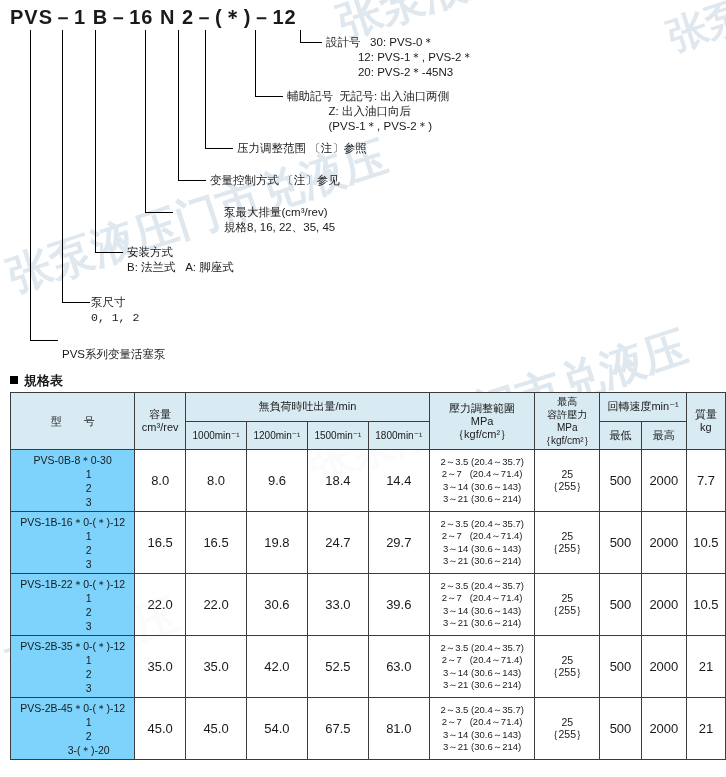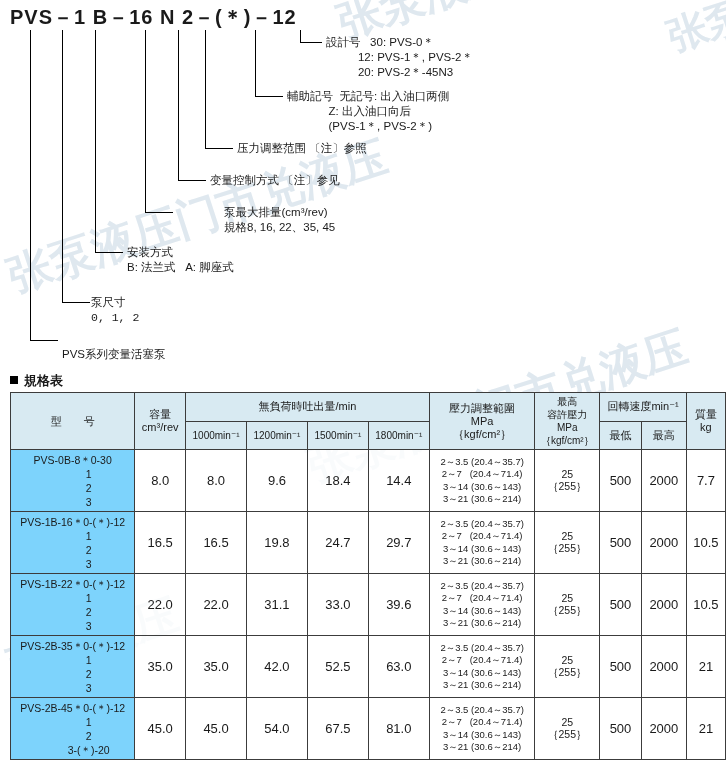--- a/index.html
+++ b/index.html
@@ -206,21 +206,21 @@
       <td class="num">2000</td>
       <td class="num">10.5</td>
     </tr>
     <tr style="height:62px;padding-left:24px;">
       <td class="model">PVS-1B-22＊0-(＊)-12
            1
            2
            3</td>
       <td class="num">22.0</td>
       <td class="num">22.0</td>
-      <td class="num">31.1</td>
+      <td class="num">30.6</td>
       <td class="num">33.0</td>
       <td class="num">39.6</td>
       <td class="press">2～3.5 (20.4～35.7)
 2～7   (20.4～71.4)
 3～14 (30.6～143)
 3～21 (30.6～214)</td>
       <td style="white-space:pre-line;">25
 ｛255｝</td>
       <td class="num">500</td>
       <td class="num">2000</td>

